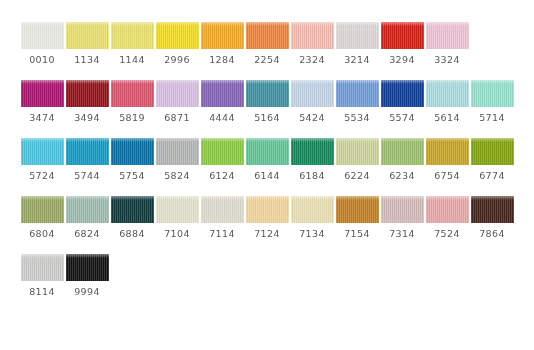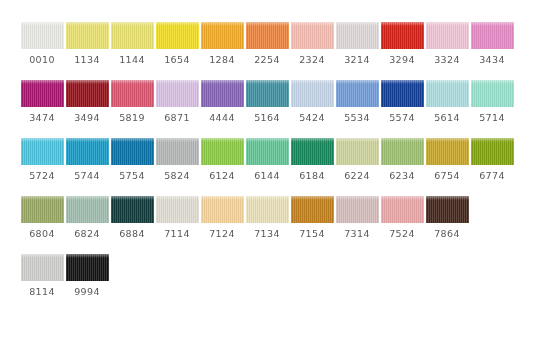--- a/index.html
+++ b/index.html
@@ -96,21 +96,21 @@
       <div class="swatch-cell">
         <div class="swatch-chip" style="background-color: rgb(232, 224, 106);"></div>
         <div class="swatch-code">1134</div>
       </div>
       <div class="swatch-cell">
         <div class="swatch-chip" style="background-color: rgb(233, 225, 115);"></div>
         <div class="swatch-code">1144</div>
       </div>
       <div class="swatch-cell">
         <div class="swatch-chip" style="background-color: rgb(242, 220, 24);"></div>
-        <div class="swatch-code">1654</div>
+        <div class="swatch-code">2996</div>
       </div>
       <div class="swatch-cell">
         <div class="swatch-chip" style="background-color: rgb(240, 171, 42);"></div>
         <div class="swatch-code">1284</div>
       </div>
       <div class="swatch-cell">
         <div class="swatch-chip" style="background-color: rgb(239, 130, 56);"></div>
         <div class="swatch-code">2254</div>
       </div>
       <div class="swatch-cell">
@@ -122,24 +122,20 @@
         <div class="swatch-code">3214</div>
       </div>
       <div class="swatch-cell">
         <div class="swatch-chip" style="background-color: rgb(210, 34, 23);"></div>
         <div class="swatch-code">3294</div>
       </div>
       <div class="swatch-cell">
         <div class="swatch-chip" style="background-color: rgb(238, 194, 212);"></div>
         <div class="swatch-code">3324</div>
       </div>
-      <div class="swatch-cell">
-        <div class="swatch-chip" style="background-color: rgb(226, 139, 196);"></div>
-        <div class="swatch-code">3434</div>
-      </div>
     </div>
     <div class="swatch-row">
       <div class="swatch-cell">
         <div class="swatch-chip" style="background-color: rgb(167, 23, 112);"></div>
         <div class="swatch-code">3474</div>
       </div>
       <div class="swatch-cell">
         <div class="swatch-chip" style="background-color: rgb(150, 16, 26);"></div>
         <div class="swatch-code">3494</div>
       </div>
@@ -231,20 +227,24 @@
         <div class="swatch-chip" style="background-color: rgb(153, 168, 102);"></div>
         <div class="swatch-code">6804</div>
       </div>
       <div class="swatch-cell">
         <div class="swatch-chip" style="background-color: rgb(157, 188, 173);"></div>
         <div class="swatch-code">6824</div>
       </div>
       <div class="swatch-cell">
         <div class="swatch-chip" style="background-color: rgb(18, 58, 60);"></div>
         <div class="swatch-code">6884</div>
+      </div>
+      <div class="swatch-cell">
+        <div class="swatch-chip" style="background-color: rgb(226, 226, 204);"></div>
+        <div class="swatch-code">7104</div>
       </div>
       <div class="swatch-cell">
         <div class="swatch-chip" style="background-color: rgb(222, 219, 208);"></div>
         <div class="swatch-code">7114</div>
       </div>
       <div class="swatch-cell">
         <div class="swatch-chip" style="background-color: rgb(243, 211, 154);"></div>
         <div class="swatch-code">7124</div>
       </div>
       <div class="swatch-cell">

